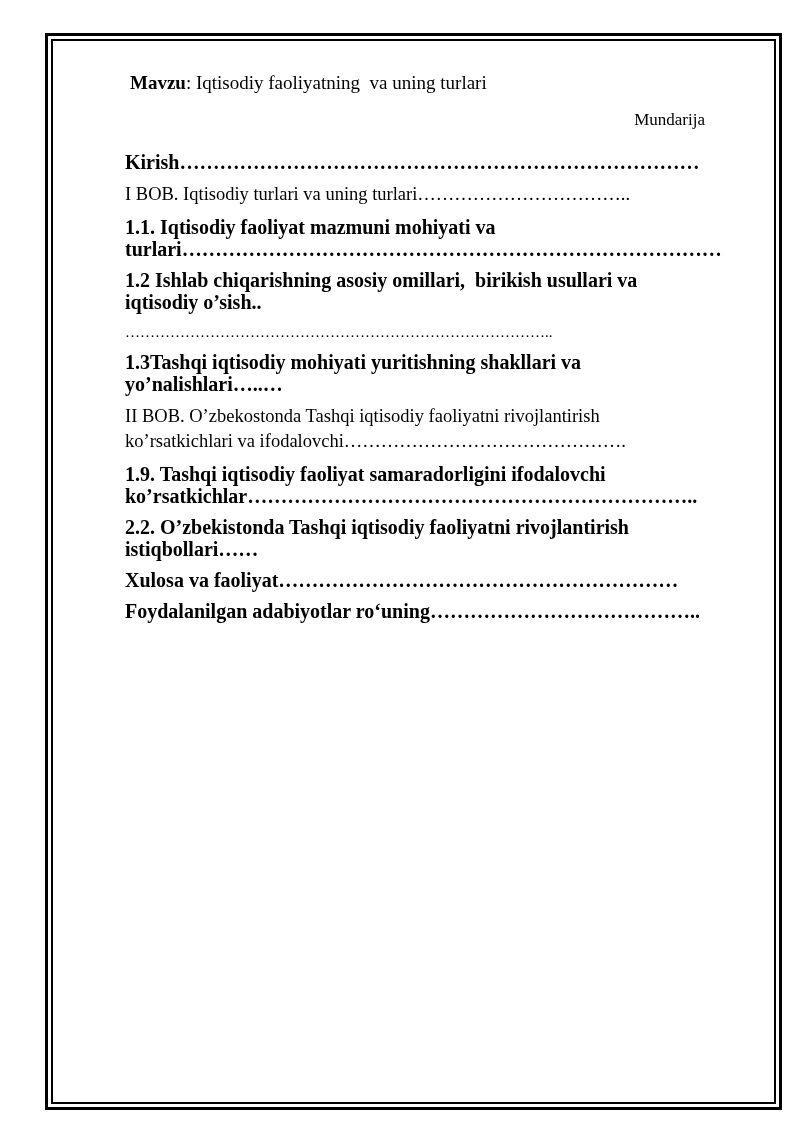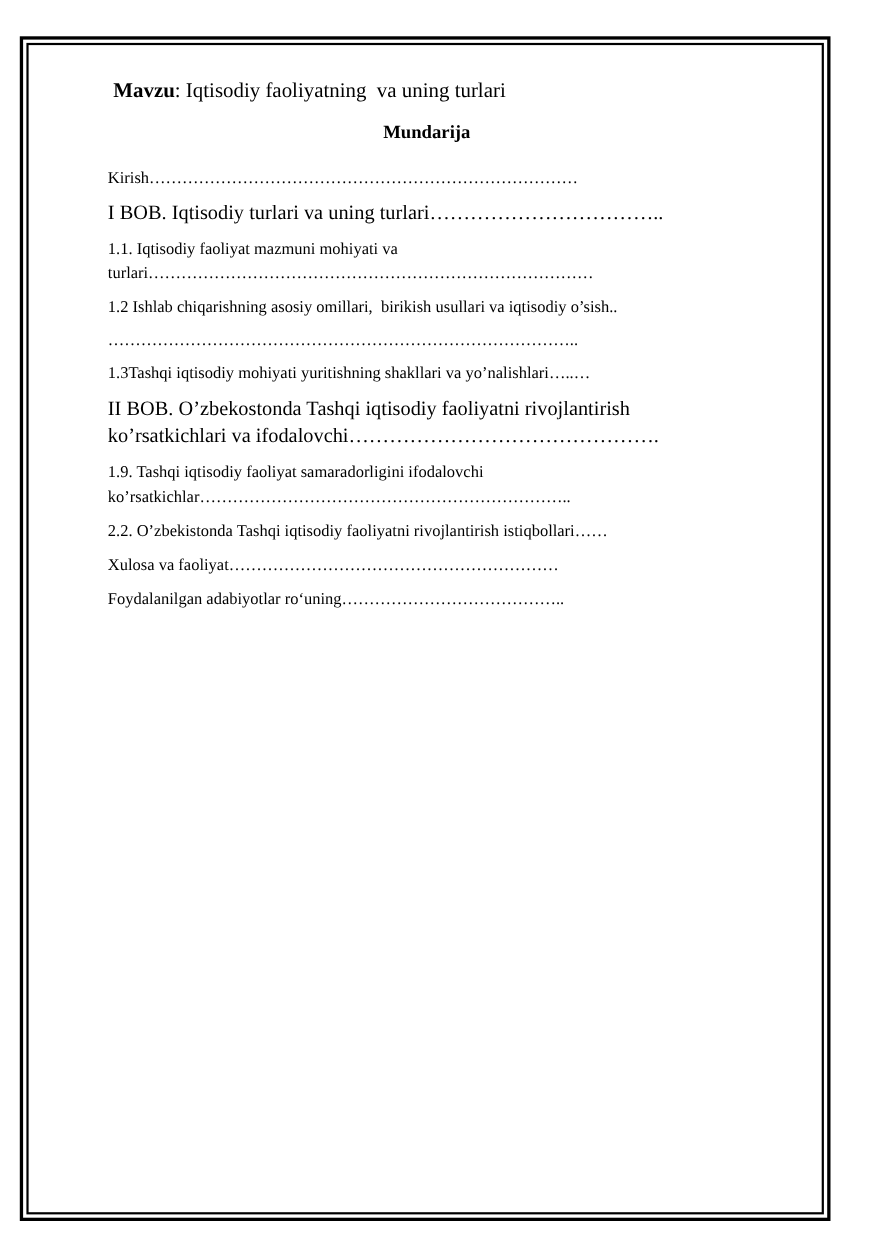--- a/index.html
+++ b/index.html
@@ -12,21 +12,21 @@
     width: 800px;
     height: 1131px;
     font-family: "Liberation Serif", "DejaVu Serif", serif;
     color: #000000;
     overflow: hidden;
   }
 
   
   #page-frame {
     position: absolute;
-    left: 18px;
+    left: 45px;
     top: 33px;
     width: 737px;
     height: 1077px;
     box-sizing: border-box;
     border: 3px solid #000000;
     background: #ffffff;
   }
   #frame-inner {
     position: absolute;
     left: 3px;
@@ -59,40 +59,41 @@
     padding-left: 5px;
     white-space: pre;
   }
   .doc-title .bold {
     font-weight: bold;
   }
 
   
   .toc-heading {
     font-size: 17px;
-    font-weight: bold;
+    font-weight: normal;
     line-height: 22px;
-    text-align: center;
+    text-align: right;
     margin-bottom: 20px;
   }
 
   
   .entry-major {
     font-size: 18.5px;
     line-height: 25px;
     margin-bottom: 9px;
     white-space: pre-wrap;
   }
 
   
   .entry {
-    font-size: 15px;
+    font-size: 20px;
     line-height: 22px;
     margin-bottom: 9px;
     white-space: pre-wrap;
+    font-weight: bold;
   }
 
   .tight {
     margin-bottom: 9px;
   }
 
   .dotline {
     font-size: 15px;
     line-height: 20px;
     margin-bottom: 9px;

